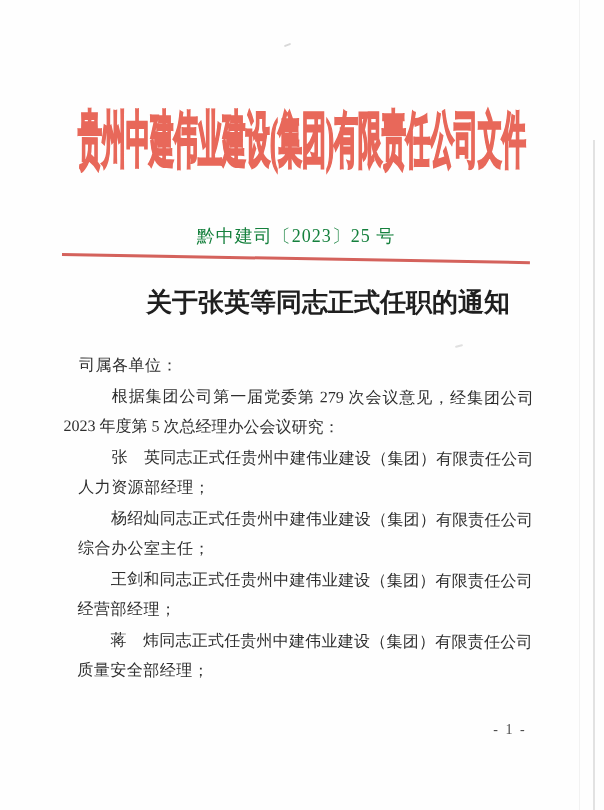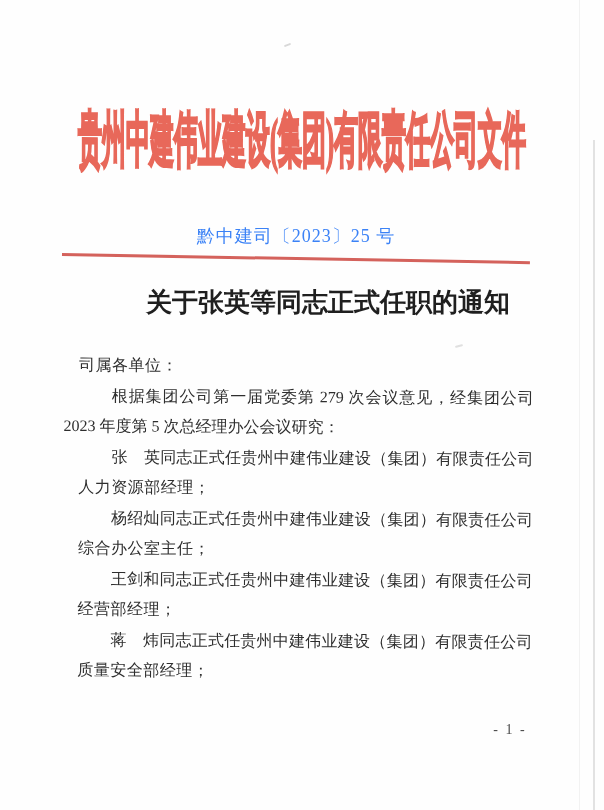--- a/index.html
+++ b/index.html
@@ -34,21 +34,21 @@
   }
   
   .doc-number {
     position: absolute;
     top: 224px;
     left: 0;
     width: 592px;
     text-align: center;
     font-size: 18px;
     line-height: 24px;
-    color: #3b82f6;
+    color: #15803d;
     letter-spacing: 1px;
   }
   
   .red-divider {
     position: absolute;
     top: 253px;
     left: 62px;
     width: 468px;
     height: 3px;
     background: #d4625c;

